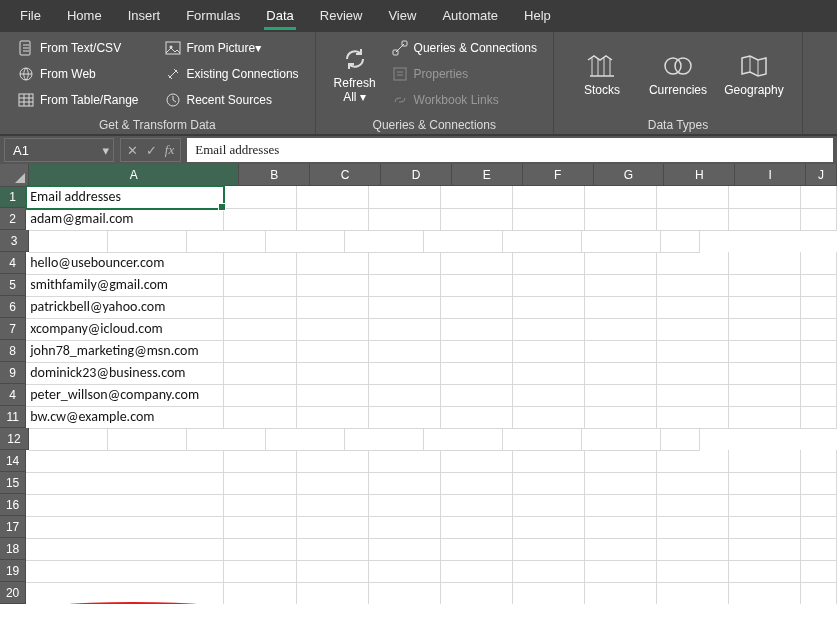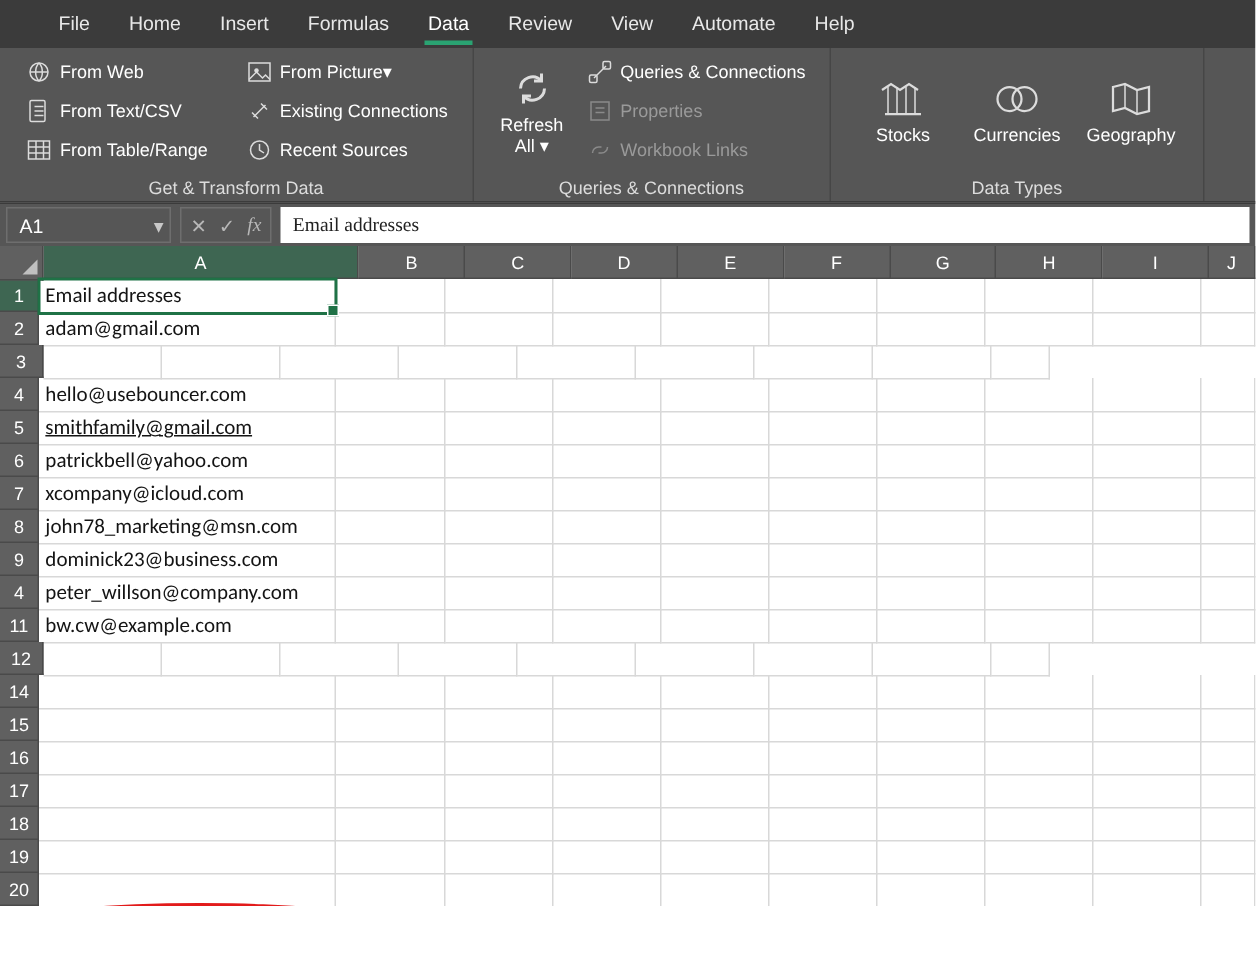--- a/index.html
+++ b/index.html
@@ -1,17 +1,17 @@
 <!DOCTYPE html>
 <html><head>
 <meta charset="utf-8">
 <style>
   html,body{margin:0;padding:0;font-family:"Segoe UI",Arial,sans-serif;font-size:13px;background:#fff;color:#222;overflow:hidden;}
   
-  .tabs{display:flex;align-items:center;background:#3b3b3b;height:32px;padding:0 27px;gap:2px;}
+  .tabs{display:flex;align-items:center;background:#3b3b3b;height:32px;padding:0 8px;gap:2px;}
   .tab{color:#e8e8e8;padding:0 12px;height:32px;line-height:32px;cursor:pointer;white-space:nowrap;font-size:13px;}
   .tab.active{color:#fff;position:relative;}
   .tab.active::after{content:"";position:absolute;left:10px;right:10px;bottom:2px;height:3px;background:#2aa372;}
   
   .ribbon{display:flex;background:#565656;height:102px;border-bottom:1px solid #3b3b3b;}
   .group{border-right:1px solid #464646;padding:4px 10px 0;display:flex;flex-direction:column;justify-content:space-between;}
   .group-title{color:#dcdcdc;font-size:12px;text-align:center;height:18px;line-height:18px;}
   .group-body{flex:1;display:flex;align-items:flex-start;}
   .big-btn{display:flex;flex-direction:column;align-items:center;justify-content:center;color:#fff;width:58px;height:78px;cursor:pointer;font-size:12px;line-height:1.15;text-align:center;position:relative;}
   .big-btn svg{margin-bottom:4px;}
@@ -59,31 +59,31 @@
     <div class="tab">Help</div>
   </div>
 
 <div class="ribbon">
 
   <div class="group">
     <div class="group-body">
       <div class="small-btns">
         <div class="small-btn">
           <svg width="16" height="16">
+              <rect x="2" y="1" width="10" height="14" rx="1" fill="none" stroke="#dcdcdc"></rect>
+              <path d="M5 5h6M5 8h6M5 11h6" stroke="#dcdcdc"></path>
+            </svg>
+          <span>From Text/CSV</span>
+        </div>
+        <div class="small-btn">
+          <svg width="16" height="16">
               <circle cx="8" cy="8" r="6" fill="none" stroke="#dcdcdc"></circle>
               <path d="M2 8h12M8 2c3 3 3 9 0 12M8 2c-3 3-3 9 0 12" stroke="#dcdcdc" fill="none"></path>
             </svg>
           <span>From Web</span>
-        </div>
-        <div class="small-btn">
-          <svg width="16" height="16">
-              <rect x="2" y="1" width="10" height="14" rx="1" fill="none" stroke="#dcdcdc"></rect>
-              <path d="M5 5h6M5 8h6M5 11h6" stroke="#dcdcdc"></path>
-            </svg>
-          <span>From Text/CSV</span>
         </div>
         <div class="small-btn">
           <svg width="16" height="16">
               <rect x="1" y="2" width="14" height="12" fill="none" stroke="#dcdcdc"></rect>
               <path d="M1 6h14M1 10h14M6 2v12M11 2v12" stroke="#dcdcdc"></path>
             </svg>
           <span>From Table/Range</span>
         </div>
       </div>
       <div class="small-btns" style="margin-left:14px">
@@ -255,21 +255,21 @@
         <div class="cell" style="width: 70px;"></div>
         <div class="cell" style="width: 70px;"></div>
         <div class="cell" style="width: 70px;"></div>
         <div class="cell" style="width: 70px;"></div>
         <div class="cell" style="width: 70px;"></div>
         <div class="cell" style="width: 70px;"></div>
         <div class="cell" style="width: 30px;"></div>
       </div>
       <div class="row">
         <div class="rh">5</div>
-        <div class="cell" style="width: 210px; text-decoration: underline;">smithfamily@gmail.com</div>
+        <div class="cell" style="width: 210px;">smithfamily@gmail.com</div>
         <div class="cell" style="width: 70px;"></div>
         <div class="cell" style="width: 70px;"></div>
         <div class="cell" style="width: 70px;"></div>
         <div class="cell" style="width: 70px;"></div>
         <div class="cell" style="width: 70px;"></div>
         <div class="cell" style="width: 70px;"></div>
         <div class="cell" style="width: 70px;"></div>
         <div class="cell" style="width: 70px;"></div>
         <div class="cell" style="width: 30px;"></div>
       </div>

